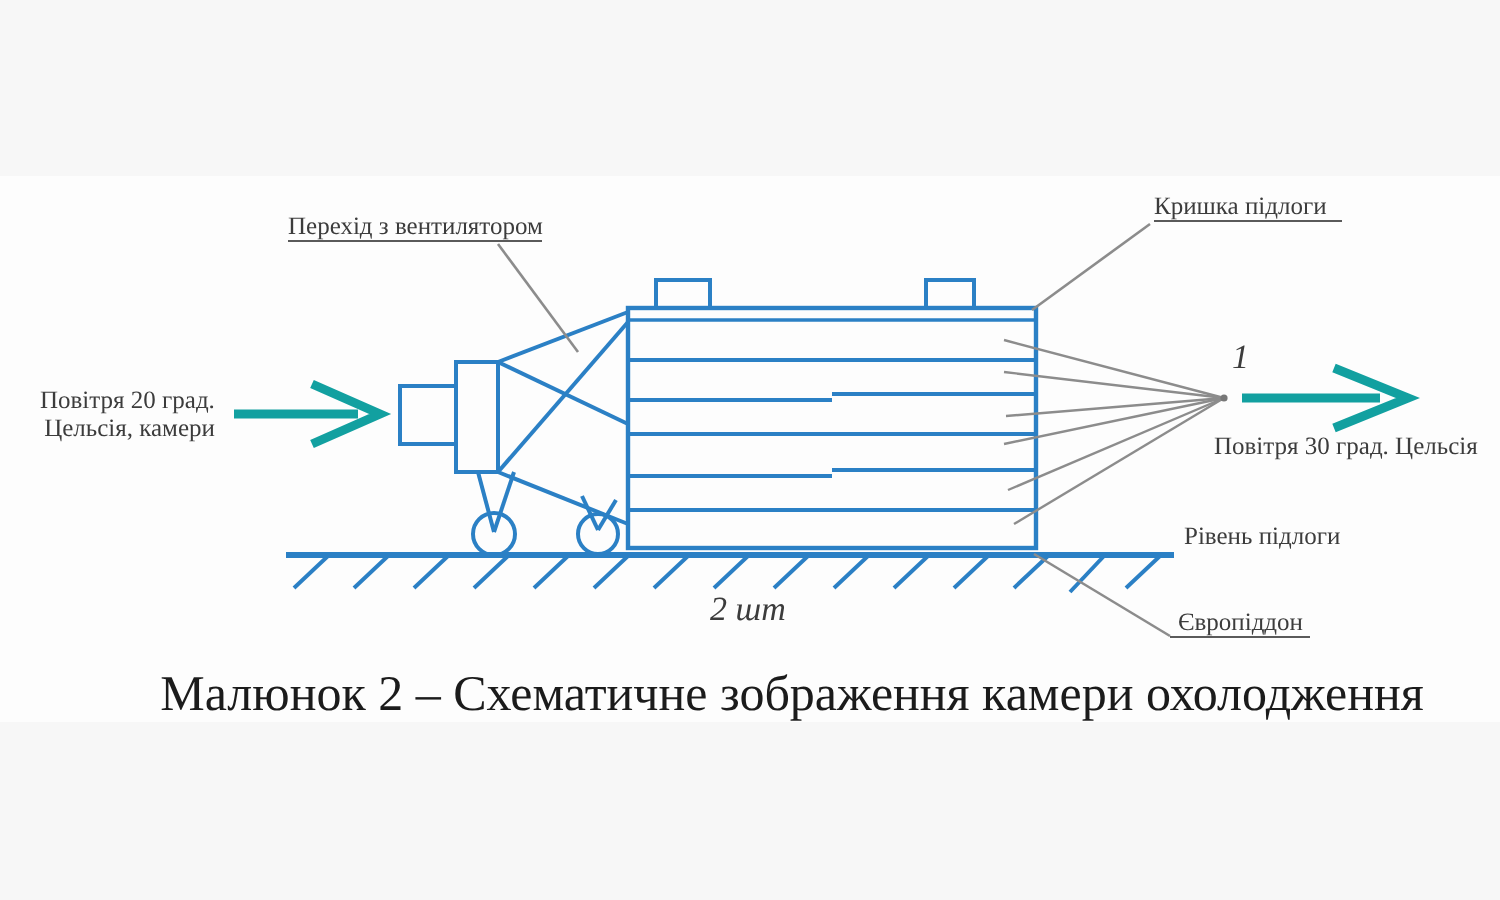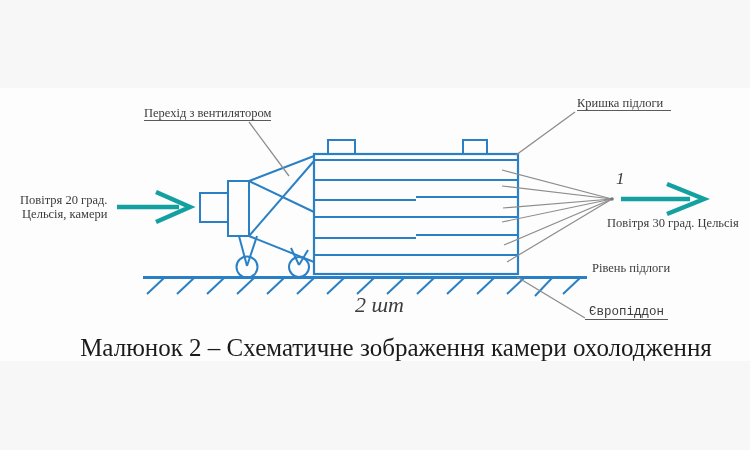--- a/index.html
+++ b/index.html
@@ -17,21 +17,21 @@
   .b{stroke:var(--blue,#2b80c5);fill:none;}
   .t{stroke:var(--teal,#12a0a0);fill:none;}
   .g{stroke:var(--gray,#8c8c8c);fill:none;}
   .lbl{
     position:absolute;color:var(--label,#3c3c3c);
     font-size:12.5px;line-height:14px;white-space:nowrap;
   }
   .underlined{border-bottom:1.2px solid #5a5a5a;display:inline-block;}
   .italic{font-style:italic;}
   #air-in{text-align:right;}
-  #qty-label{font-size:22px;}
+  #qty-label{font-size:17px;}
   #point-label{font-size:17px;}
   #caption{
     position:absolute;left:42px;right:0;top:337px;text-align:center;
     color:var(--caption,#1b1b1b);font-size:25px;line-height:22px;white-space:nowrap;
   }
 </style>
 </head>
 <body>
 
 <div id="stage">
@@ -130,19 +130,19 @@
     <div>Цельсія, камери</div>
   </div>
 
   <div class="lbl italic" id="point-label" style="left:616px;top:172px;">1</div>
 
   <div class="lbl" style="left:607px;top:216px;">Повітря 30 град. Цельсія</div>
 
   <div class="lbl" style="left:592px;top:261px;text-align:right;">Рівень підлоги</div>
 
   <div class="lbl" style="left:585px;top:304px;">
-    <span class="underlined" style="padding:0 4px;font-family:Liberation Mono, monospace;">Європіддон</span>
+    <span class="underlined" style="padding:0 4px;">Європіддон</span>
   </div>
 
   <div class="lbl italic" id="qty-label" style="left:355px;top:298px;">2 шт</div>
 
   <div id="caption">Малюнок 2 – Схематичне зображення камери охолодження</div>
 </div>
 
 </body></html>

